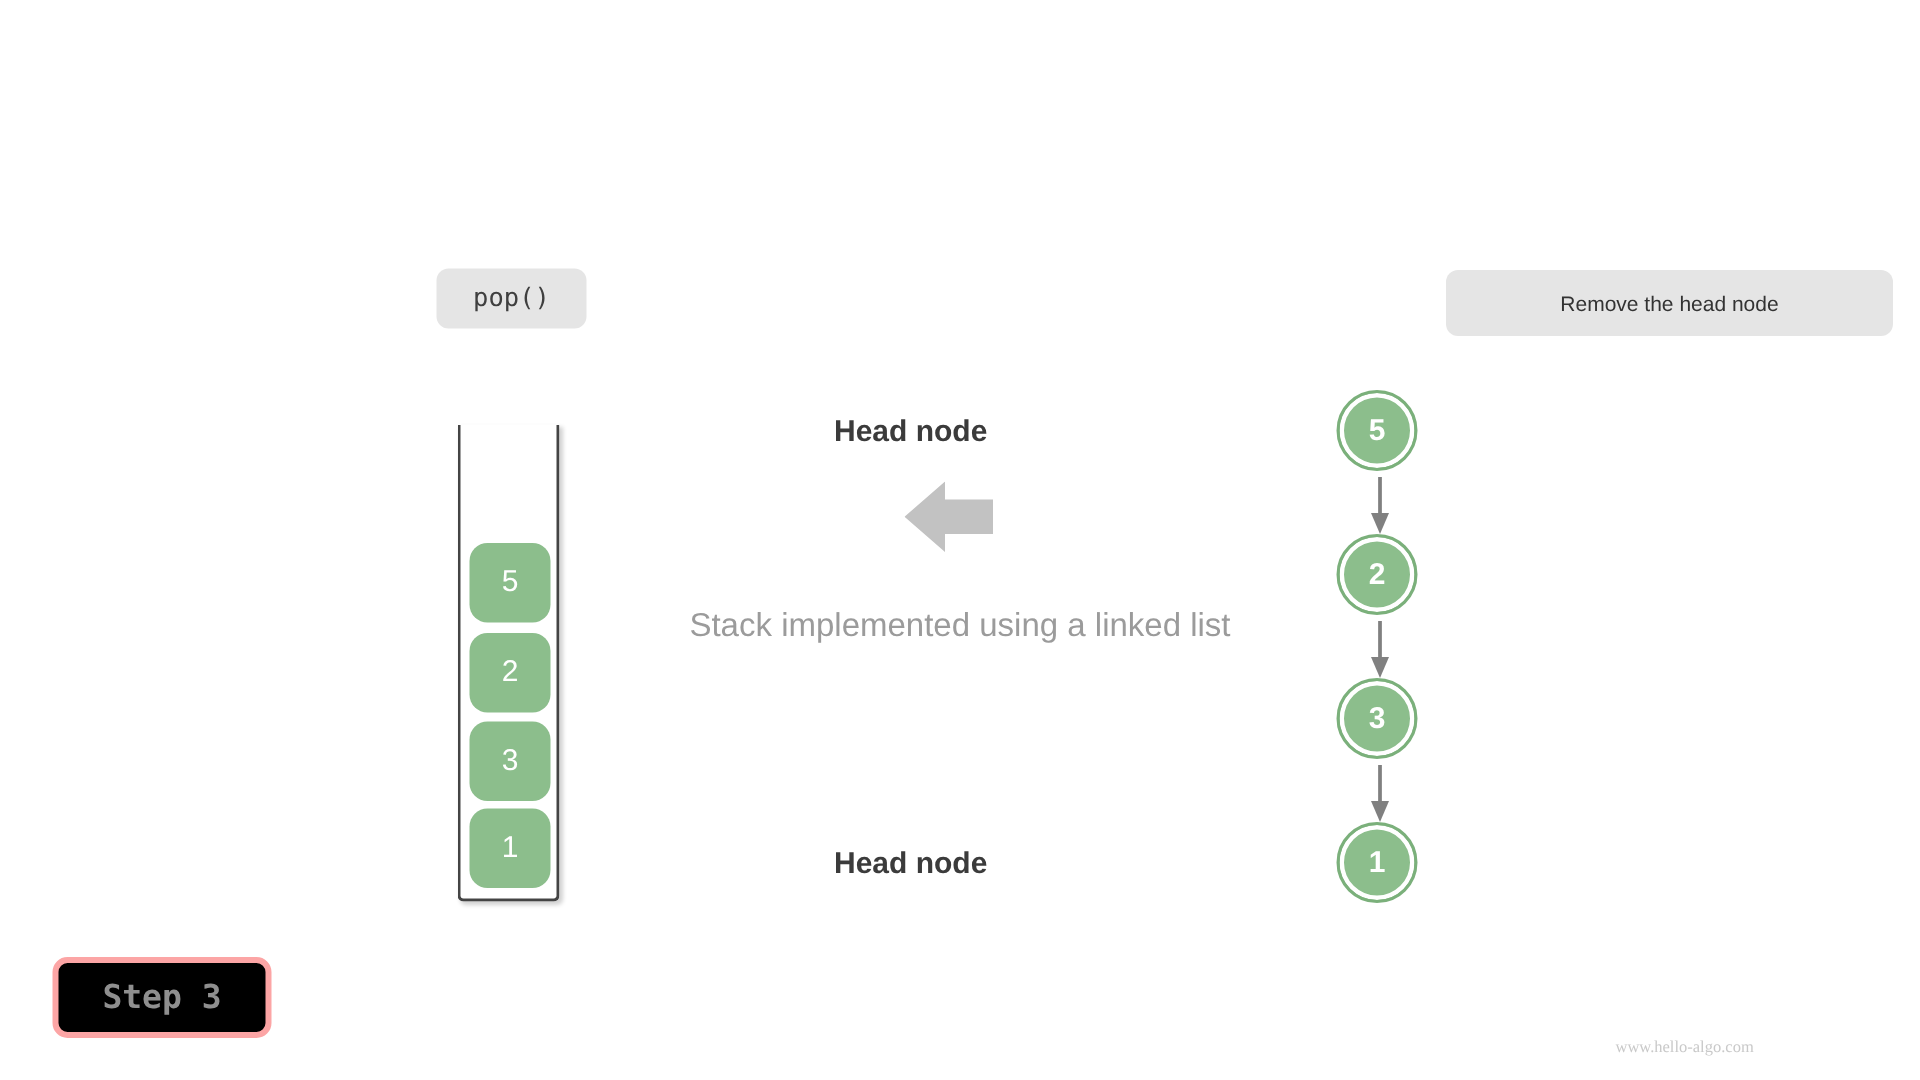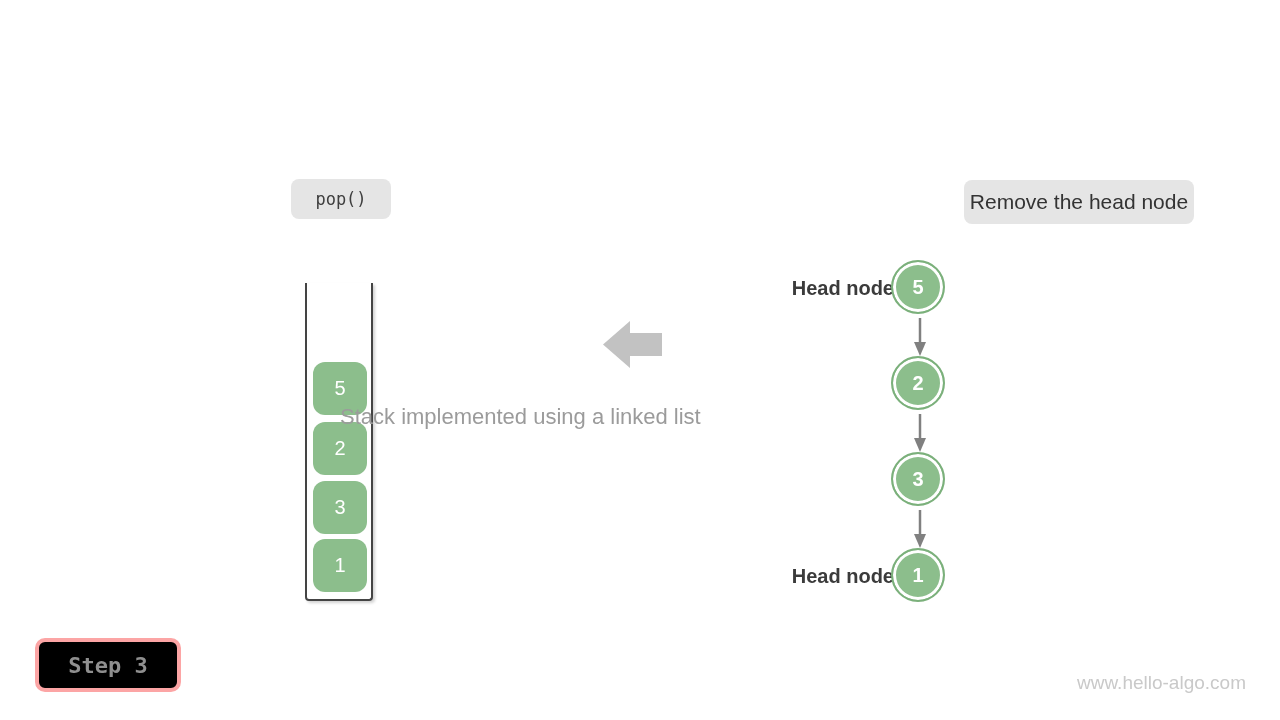--- a/index.html
+++ b/index.html
@@ -28,22 +28,22 @@
     background:var(--label-bg);
     border-radius:8px;
     display:flex;align-items:center;justify-content:center;
   }
   .pop-box{
     left:291px;top:179px;width:100px;height:40px;
     font-family:"DejaVu Sans Mono","Liberation Mono",monospace;
     font-size:17px;color:#3F3F3F;
   }
   .remove-box{
-    left:964px;top:180px;width:230px;height:44px;
-    font-size:21px;color:#333333;
+    left:964px;top:180px;width:298px;height:44px;
+    font-size:14px;color:#333333;
   }
   .stack-container{
     position:absolute;
     left:305px;top:283px;width:68px;height:318px;
     border-left:2px solid var(--wall-gray);
     border-right:2px solid var(--wall-gray);
     border-bottom:2px solid var(--wall-gray);
     border-radius:0 0 4px 4px;
     box-shadow:2px 2px 3px rgba(0,0,0,0.18);
     background:#ffffff;
@@ -56,20 +56,21 @@
     color:#ffffff;font-size:20px;font-weight:500;
     display:flex;align-items:center;justify-content:center;
   }
   .stack-item.s0{top:79px;}
   .stack-item.s1{top:139px;}
   .stack-item.s2{top:198px;}
   .stack-item.s3{top:256px;}
   .big-arrow{position:absolute;left:603px;top:321px;}
   .caption{
     position:absolute;left:340px;top:404px;width:600px;
+    text-align:center;
     font-size:22px;color:var(--caption-gray);
   }
   .ll-node{
     position:absolute;
     width:54px;height:54px;
     background:var(--node-green);
     border:2px solid var(--node-border-green);
     box-shadow:inset 0 0 0 3px #ffffff;
     border-radius:50%;
     color:#ffffff;font-size:20px;font-weight:700;
@@ -78,40 +79,39 @@
   }
   .ll-node.n0{top:260px;}
   .ll-node.n1{top:356px;}
   .ll-node.n2{top:452px;}
   .ll-node.n3{top:548px;}
   .ll-arrow{position:absolute;left:912px;}
   .ll-arrow.a0{top:318px;}
   .ll-arrow.a1{top:414px;}
   .ll-arrow.a2{top:510px;}
   .node-label{
-    position:absolute;right:386px;width:300px;
-    text-align:right;
+    position:absolute;right:424px;width:300px;
     font-size:20px;font-weight:700;color:var(--dark-text);
   }
   .node-label.head{top:277px;}
   .node-label.tail{top:565px;}
   .step-box{
     position:absolute;
     left:35px;top:638px;width:146px;height:54px;
     background:#000000;
     border:4px solid #fca5a5;
     border-radius:10px;
     display:flex;align-items:center;justify-content:center;
     font-family:"DejaVu Sans Mono","Liberation Mono",monospace;
     font-size:22px;font-weight:700;color:var(--step-gray);
   }
   .watermark{
-    position:absolute;left:1077px;top:672px;
-    font-family:Liberation Sans, sans-serif;
-    font-size:19px;color:var(--watermark-gray);
+    position:absolute;left:1077px;top:692px;
+    font-family:Liberation Serif, serif;
+    font-size:11px;color:var(--watermark-gray);
   }
 </style>
 </head>
 <body>
 
 <div class="canvas">
 
   <div class="tag-box pop-box">pop()</div>
 
   <div class="tag-box remove-box">Remove the head node</div>

